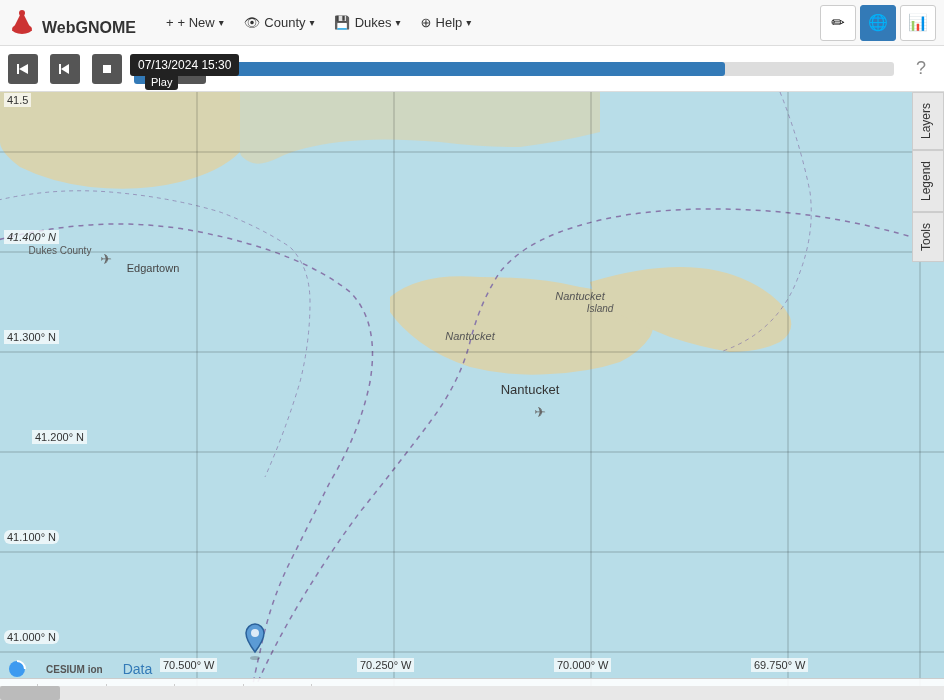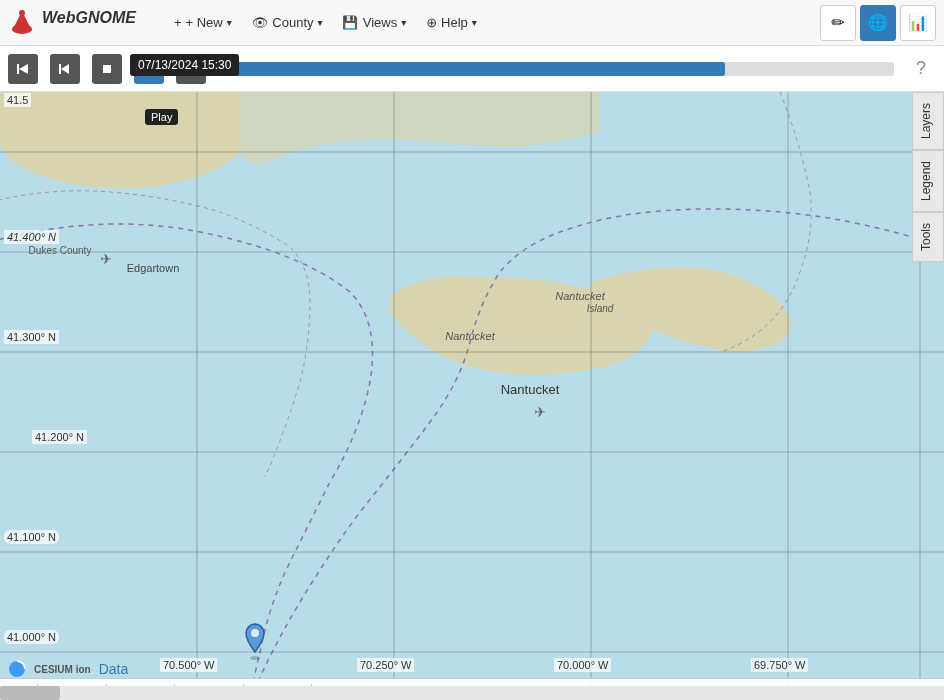--- a/index.html
+++ b/index.html
@@ -11,27 +11,26 @@
       align-items: center;
       background: #f8f8f8;
       border-bottom: 1px solid #ddd;
       height: 46px;
       padding: 0 8px;
       position: relative;
       z-index: 100;
     }
     .nav-logo {
       display: flex;
-      align-items: flex-start;
+      align-items: flex-end;
       gap: 6px;
       font-size: 16px;
       font-weight: bold;
       color: #333;
-      margin-right: 28px;
-      font-style: italic;
+      margin-right: 20px;
     }
     .nav-logo-icon {
       width: 28px;
       height: 28px;
     }
     .nav-btn {
       display: flex;
       align-items: center;
       gap: 4px;
       background: none;
@@ -133,21 +132,20 @@
     .play-label {
       position: absolute;
       left: 145px;
       top: 28px;
       background: #222;
       color: #fff;
       padding: 2px 6px;
       border-radius: 3px;
       font-size: 11px;
       z-index: 200;
-      margin-top: 35px;
     }
 
     
     #map-container {
       position: relative;
       width: 944px;
       height: calc(700px - 46px - 46px);
       overflow: hidden;
       background: #a8d8e8;
     }
@@ -195,21 +193,21 @@
       flex-shrink: 0;
     }
 
     
     .cesium-logo {
       position: absolute;
       bottom: 22px;
       left: 8px;
       display: flex;
       align-items: center;
-      gap: 8px;
+      gap: 20px;
       font-size: 11px;
       color: #555;
       z-index: 50;
     }
 
     
     #coord-bar {
       position: absolute;
       bottom: 0;
       left: 0;
@@ -290,21 +288,21 @@
   </button>
 
   <button class="nav-btn">
     <span>👁</span>
     <span>County</span>
     <span class="caret">▾</span>
   </button>
 
   <button class="nav-btn">
     <span>💾</span>
-    <span>Views</span>
+    <span>Dukes</span>
     <span class="caret">▾</span>
   </button>
 
   <button class="nav-btn">
     <span>⊕</span>
     <span>Help</span>
     <span class="caret">▾</span>
   </button>
 
   <div class="nav-spacer"></div>

